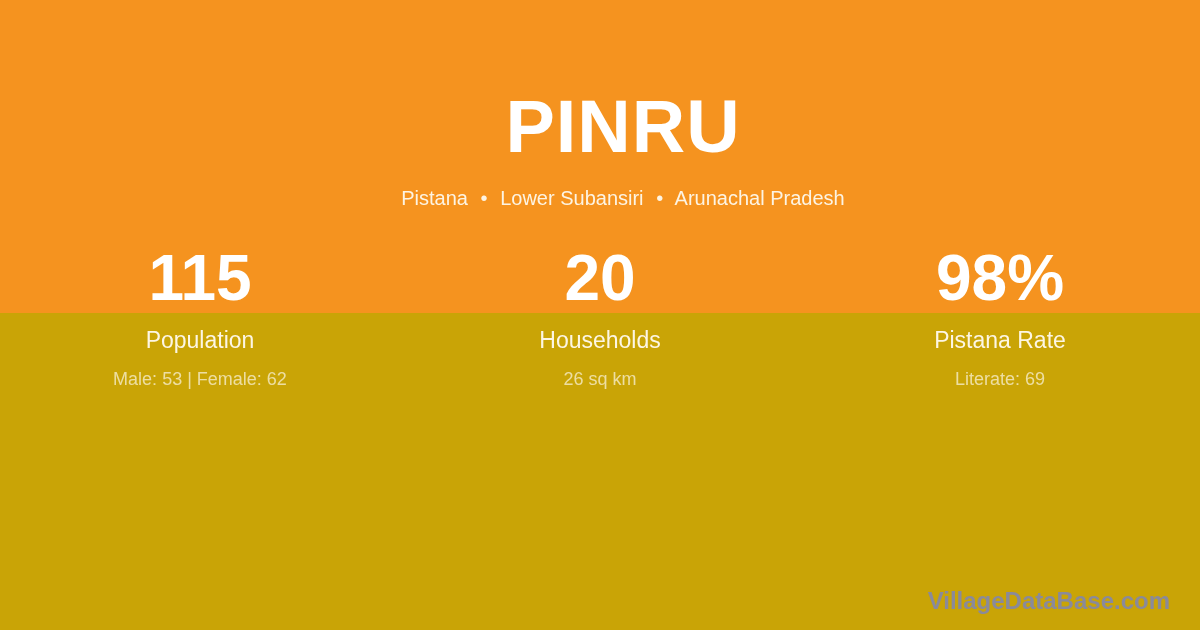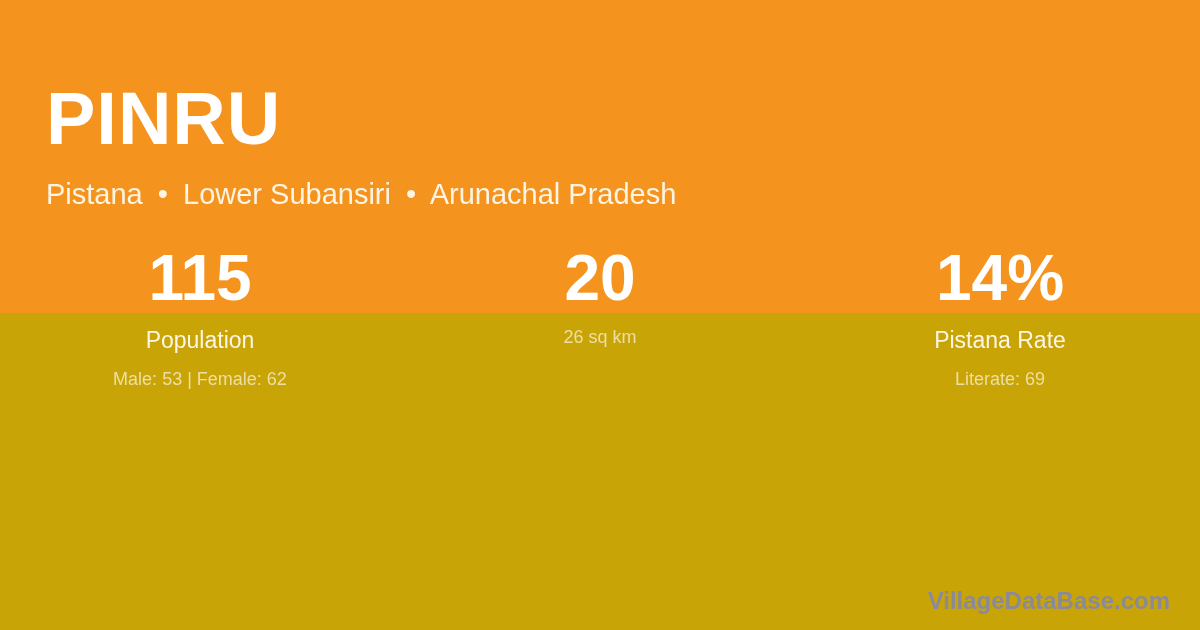--- a/index.html
+++ b/index.html
@@ -39,37 +39,38 @@
     top: 313px;
     width: 1200px;
     height: 317px;
     background: #c9a406;
   }
 
   
   .header {
     position: absolute;
     left: 0;
-    top: 0;
-    width: 1200px;
+    top: 8px;
+    width: 1200px;
+    text-align: center;
     padding-left: 46px;
   }
 
   .village-name {
     margin-top: 82px;
     font-size: 74px;
     line-height: 1;
     font-weight: 700;
     letter-spacing: 1px;
     color: #ffffff;
   }
 
   .location-line {
     margin-top: 24px;
-    font-size: 29px;
+    font-size: 20px;
     line-height: 1;
     font-weight: 400;
     color: #fdf4e3;
   }
 
   .location-sep {
     display: inline-block;
     padding: 0 7px;
     color: #fdf4e3;
   }
@@ -172,25 +173,26 @@
   <div class="stats">
 
     <div class="stat">
       <div class="stat-value">115</div>
       <div class="stat-label">Population</div>
       <div class="stat-sub">Male: 53 | Female: 62</div>
     </div>
 
     <div class="stat">
       <div class="stat-value">20</div>
+      <div class="stat-label">Households</div>
       <div class="stat-sub">26 sq km</div>
     </div>
 
     <div class="stat">
-      <div class="stat-value">14%</div>
+      <div class="stat-value">98%</div>
       <div class="stat-label">Pistana Rate</div>
       <div class="stat-sub">Literate: 69</div>
     </div>
 
   </div>
 
 
   <div class="brand">VillageDataBase.com</div>
 
 </div>

